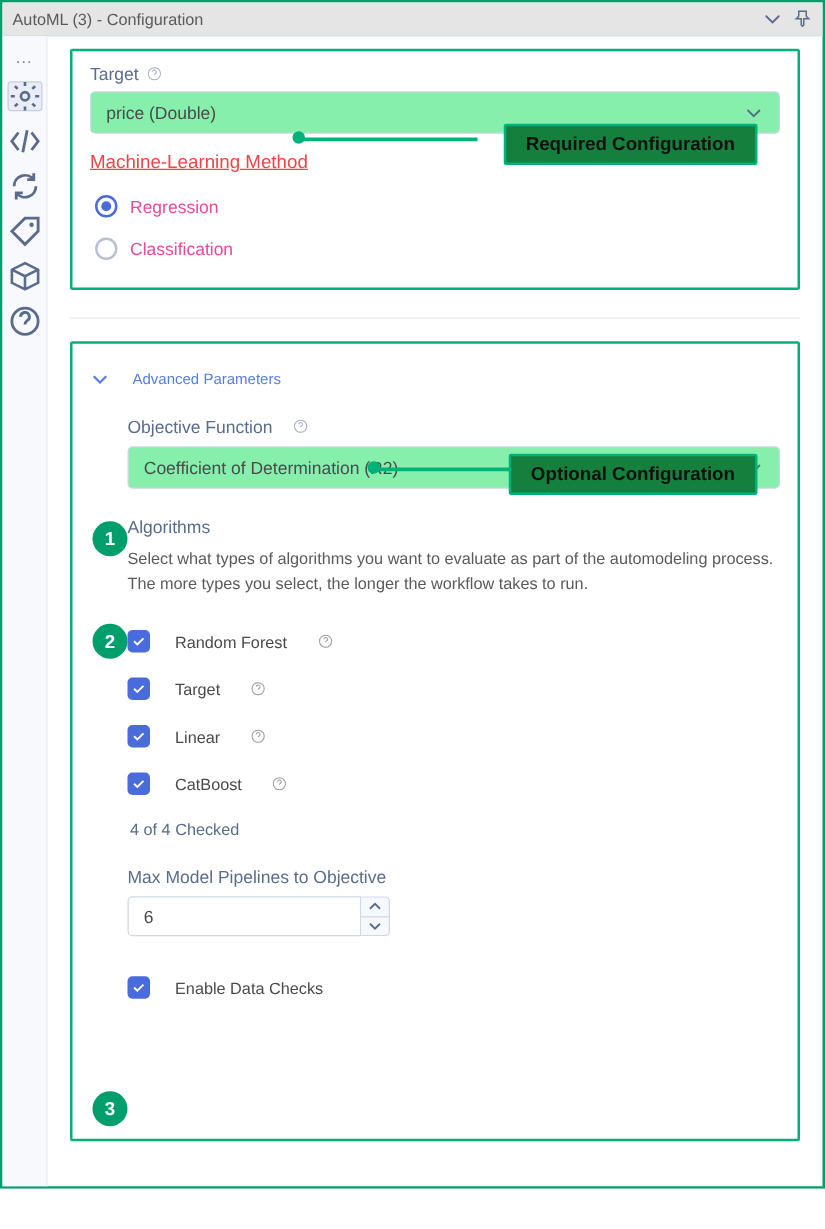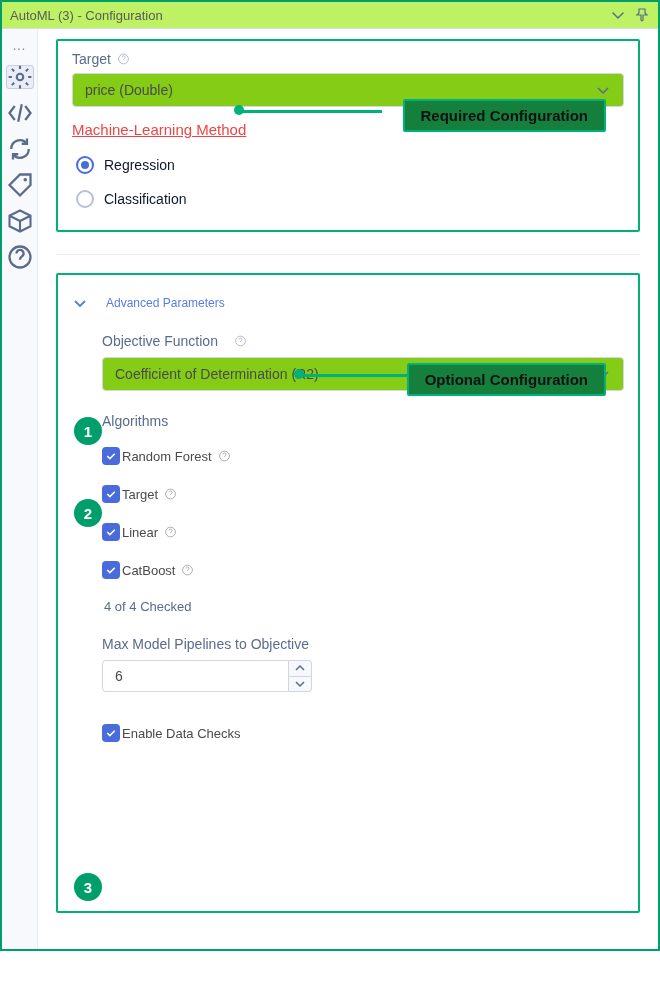--- a/index.html
+++ b/index.html
@@ -1,55 +1,55 @@
 <!DOCTYPE html>
 <html><head>
 <meta charset="utf-8">
 <style>
 * { box-sizing: border-box; margin: 0; padding: 0; }
 body { font-family: "Segoe UI", -apple-system, sans-serif; font-size: 13px; background: #fff; color: #444; width: 660px; }
 .outer { border: 2px solid #009e6a; }
-.titlebar { display: flex; align-items: center; justify-content: space-between; background: #bef264; border-bottom: 1px solid #d8dce8; padding: 5px 8px; }
+.titlebar { display: flex; align-items: center; justify-content: space-between; background: #e5e5e5; border-bottom: 1px solid #d8dce8; padding: 5px 8px; }
 .titlebar-text { color: #5a5a5a; font-size: 13px; }
 .titlebar-icons { display: flex; gap: 8px; color: #5a6b8c; }
 .svgicon { width: 16px; height: 16px; display: inline-flex; align-items: center; justify-content: center; }
 .svgicon svg { width: 16px; height: 16px; }
 .body-row { display: flex; }
 .side-rail { width: 36px; background: #f8f9fc; border-right: 1px solid #eaecf2; display: flex; flex-direction: column; align-items: center; gap: 12px; padding: 8px 0; }
 .side-rail .rail-item { width: 28px; height: 24px; display: flex; align-items: center; justify-content: center; color: #5a6b8c; border-radius: 3px; }
 .side-rail .rail-item.selected { background: #eaedf5; border: 1px solid #c8cee0; }
 .side-rail .dots { font-size: 14px; color: #888; letter-spacing: 1px; }
 .main { flex: 1; padding: 10px 18px 14px 18px; position: relative; }
 .sect-box { border: 2px solid #00b27a; border-radius: 2px; padding: 10px 14px 14px; background: #fff; margin-bottom: 22px; position: relative; }
 .sect-box.second { min-height: 640px; padding-top: 20px; }
 .field-label { color: #5a6b8c; font-size: 14px; margin-bottom: 6px; display: flex; align-items: center; gap: 6px; }
 .help-circle { width: 13px; height: 13px; opacity: .55; }
-.select-field { border: 1px solid #d0d6e2; border-radius: 4px; background: #84cc16; color: #4a4a4a; padding: 8px 12px; display: flex; justify-content: space-between; align-items: center; font-size: 14px; }
+.select-field { border: 1px solid #d0d6e2; border-radius: 4px; background: #86efac; color: #4a4a4a; padding: 8px 12px; display: flex; justify-content: space-between; align-items: center; font-size: 14px; }
 .chevron { color: #5a6b8c; }
 .ml-method-label { color: #ef4444; font-size: 15px; margin: 14px 0 10px; text-decoration: underline; }
-.radio-row { display: flex; align-items: center; gap: 10px; padding: 8px 4px; font-size: 14px; color: #0f172a; }
+.radio-row { display: flex; align-items: center; gap: 10px; padding: 8px 4px; font-size: 14px; color: #ec4899; }
 .radio { width: 18px; height: 18px; border-radius: 50%; border: 2px solid #b8c0d6; display: inline-flex; align-items: center; justify-content: center; }
 .radio.checked { border-color: #4a6bdc; }
 .radio.checked::after { content: ""; width: 8px; height: 8px; border-radius: 50%; background: #4a6bdc; }
 .callout { position: absolute; background: #15803d; border: 2px solid #00b27a; border-radius: 2px; padding: 6px 16px; font-size: 15px; font-weight: 600; color: #111; }
 .callout.req { top: 70px; right: 52px; }
 .callout.opt { top: 334px; right: 52px; z-index: 3; }
 .callout-line { position: absolute; height: 3px; background: #00b27a; }
 .callout-line.req { top: 81px; left: 200px; width: 144px; }
 .callout-line.opt { top: 345px; left: 260px; width: 116px; }
 .callout-dot { position: absolute; width: 10px; height: 10px; border-radius: 50%; background: #00b27a; }
 .callout-dot.req { top: 76px; left: 196px; }
 .callout-dot.opt { top: 340px; left: 256px; }
 .adv-toggle { display: flex; align-items: center; gap: 18px; color: #577ce6; font-size: 12px; margin-bottom: 22px; }
 .adv-toggle .chev-down { color: #577ce6; }
 .hrule { height: 1px; background: #eaecf2; margin: 6px 0 18px; }
 .sub-group { margin-left: 30px; margin-bottom: 22px; }
 .sub-group .field-label { color: #5a6b8c; margin-bottom: 8px; font-size: 14px; gap: 16px; }
 .help-text { color: #5a5a5a; font-size: 13px; line-height: 1.5; margin-bottom: 18px; }
-.chk-row { display: flex; align-items: center; gap: 2px; font-size: 13px; color: #4a4a4a; padding: 10px 0; }
+.chk-row { display: flex; align-items: center; gap: 20px; font-size: 13px; color: #4a4a4a; padding: 10px 0; }
 .chk { width: 18px; height: 18px; border-radius: 4px; background: #4a6bdc; display: inline-flex; align-items: center; justify-content: center; color: #fff; }
 .chk svg { width: 12px; height: 12px; }
 .count-txt { color: #5a6b8c; font-size: 13px; margin-top: 10px; margin-left: 2px; }
 .spinner { display: flex; align-items: stretch; width: 210px; }
 .spinner-input { border: 1px solid #d0d6e2; border-radius: 4px 0 0 4px; padding: 7px 12px; font-size: 14px; color: #4a4a4a; flex: 1; }
 .spinner-btns { display: flex; flex-direction: column; border: 1px solid #d0d6e2; border-left: none; border-radius: 0 4px 4px 0; background: #f6f8fc; }
 .spinner-btns div { flex: 1; display: flex; align-items: center; justify-content: center; width: 22px; color: #5a6b8c; }
 .spinner-btns div:first-child { border-bottom: 1px solid #d0d6e2; }
 .num-badge { position: absolute; left: 36px; width: 28px; height: 28px; border-radius: 50%; background: #009e6a; color: #fff; font-weight: 700; display: flex; align-items: center; justify-content: center; font-size: 15px; }
 .badge1 { top: 388px; }
@@ -173,20 +173,21 @@
             <span class="chevron svgicon">
               <svg viewBox="0 0 16 16" fill="none">
                   <path d="M3 6l5 5 5-5" stroke="currentColor" stroke-width="1.5"></path>
                 </svg>
             </span>
           </div>
         </div>
 
         <div class="sub-group">
           <div class="field-label">Algorithms</div>
+          <div class="help-text">Select what types of algorithms you want to evaluate as part of the automodeling process. The more types you select, the longer the workflow takes to run.</div>
           <div id="alg-list">
               <div class="chk-row">
                 <span class="chk">
                   <svg viewBox="0 0 16 16" fill="none">
                     <path d="M3 8l3.5 3.5L13 5" stroke="#fff" stroke-width="2"></path>
                   </svg>
                 </span>
                 <span>Random Forest</span>
                 <span class="svgicon help-circle" style="margin-left:4px;">
                   <svg viewBox="0 0 16 16" fill="none">

